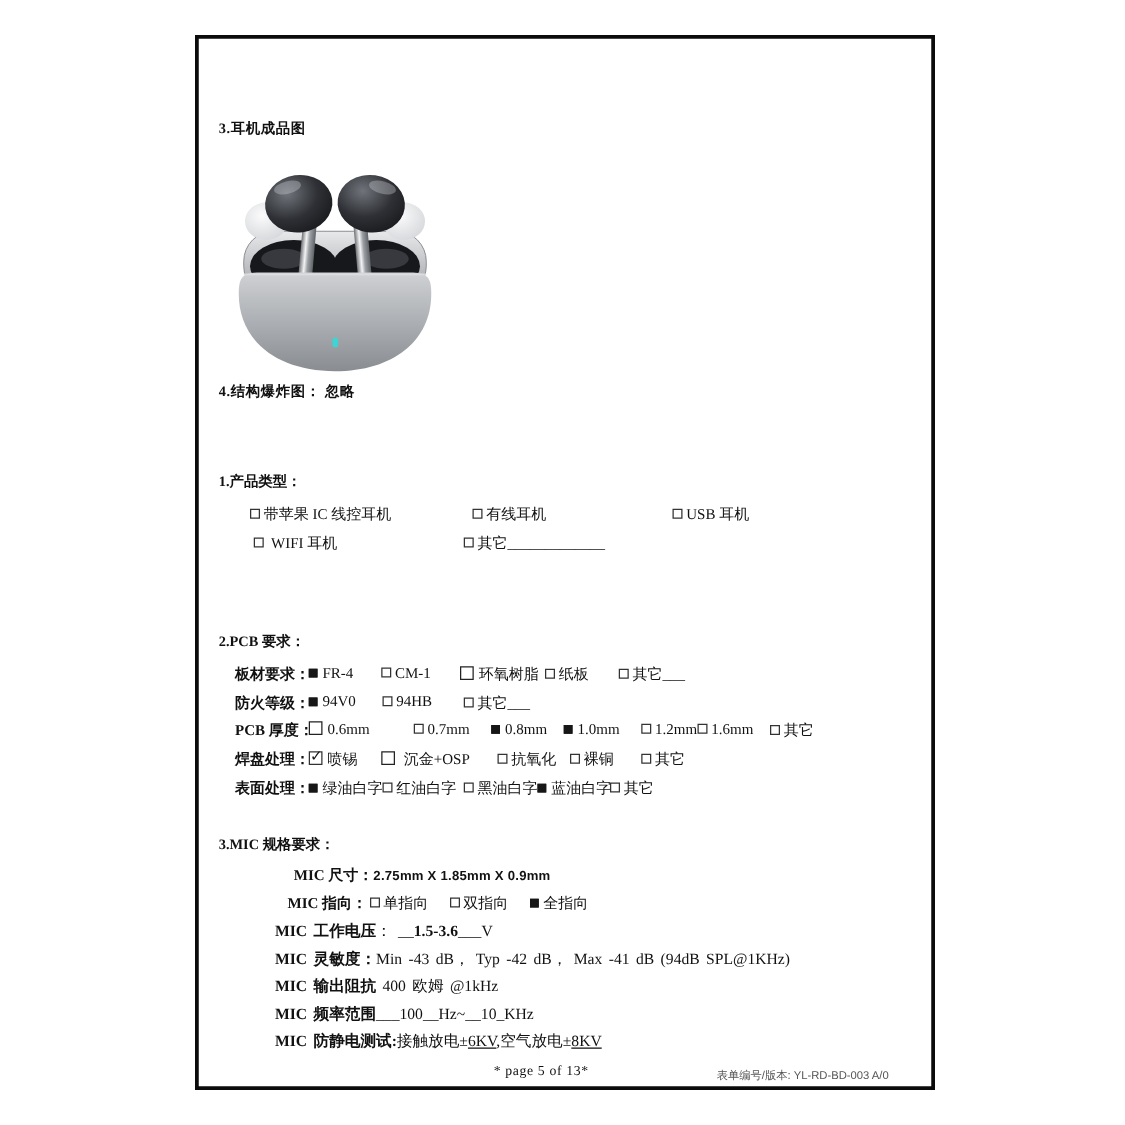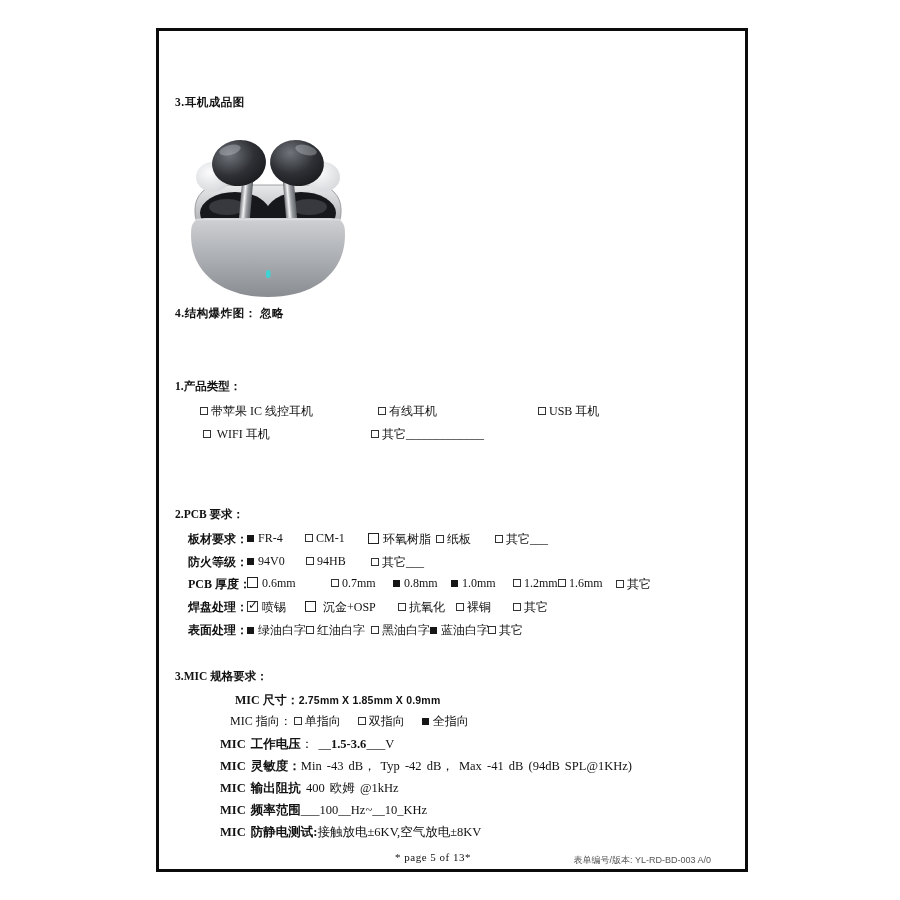--- a/index.html
+++ b/index.html
@@ -64,25 +64,25 @@
   .bx.fill{width:7px;height:7px;background:#161616;border:1px solid #161616;margin-right:4px;}
   .bx.chk{width:11px;height:11px;position:relative;margin-right:4px;vertical-align:-1px;}
   .bx.chk::after{content:"\2713";position:absolute;left:0;top:-4px;font-size:12px;
       font-weight:700;font-family:"DejaVu Sans",sans-serif;}
   
   .mic-size{padding-left:60px;line-height:21px;font-size:12px;white-space:nowrap;}
   .mic-size .lb{font-weight:bold;text-align:center;}
   .sv{font-family:"Liberation Sans","DejaVu Sans",sans-serif;font-size:10.5px;
       font-weight:600;letter-spacing:.2px;}
   .mic-dir{padding-left:55px;line-height:21px;font-size:12px;white-space:nowrap;margin-bottom:1px;}
-  .mic-dir .lb{font-weight:normal;margin-right:2px;}
+  .mic-dir .lb{font-weight:bold;margin-right:2px;}
   .mic-dir .dit{margin-right:17px;}
   .mic-line{line-height:22px;padding-left:45px;font-size:12.5px;white-space:nowrap;word-spacing:2px;}
   .b{font-weight:bold;}
-  .u{}
+  .u{text-decoration:underline;}
   
   #footer-left{left:236px;top:820px;font-size:11px;letter-spacing:.5px;}
   #footer-right{right:34px;top:823px;font-size:9px;color:#555;
       font-family:"Liberation Sans","DejaVu Sans",sans-serif;}
 </style>
 </head>
 <body>
 
 <div class="sheet">
 

